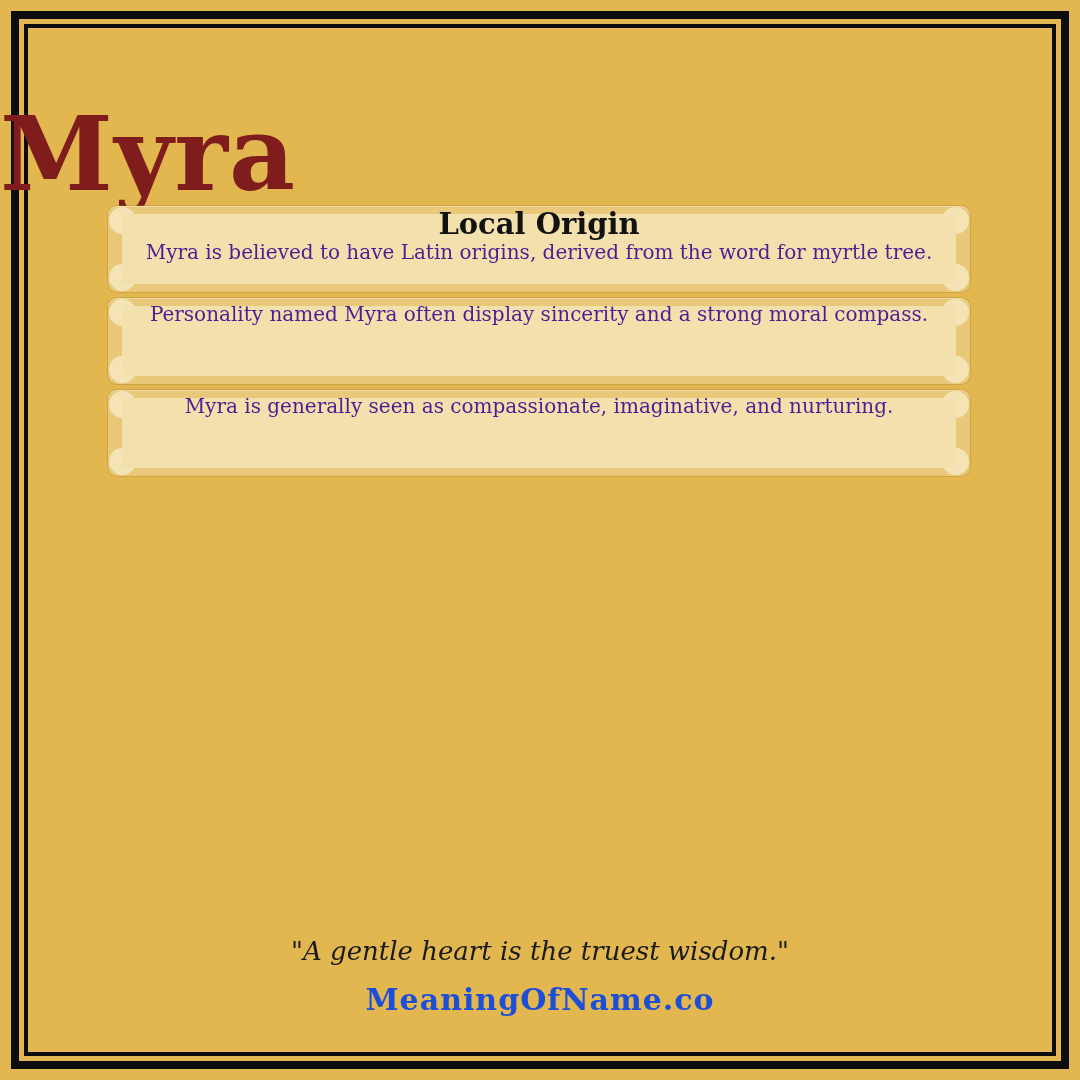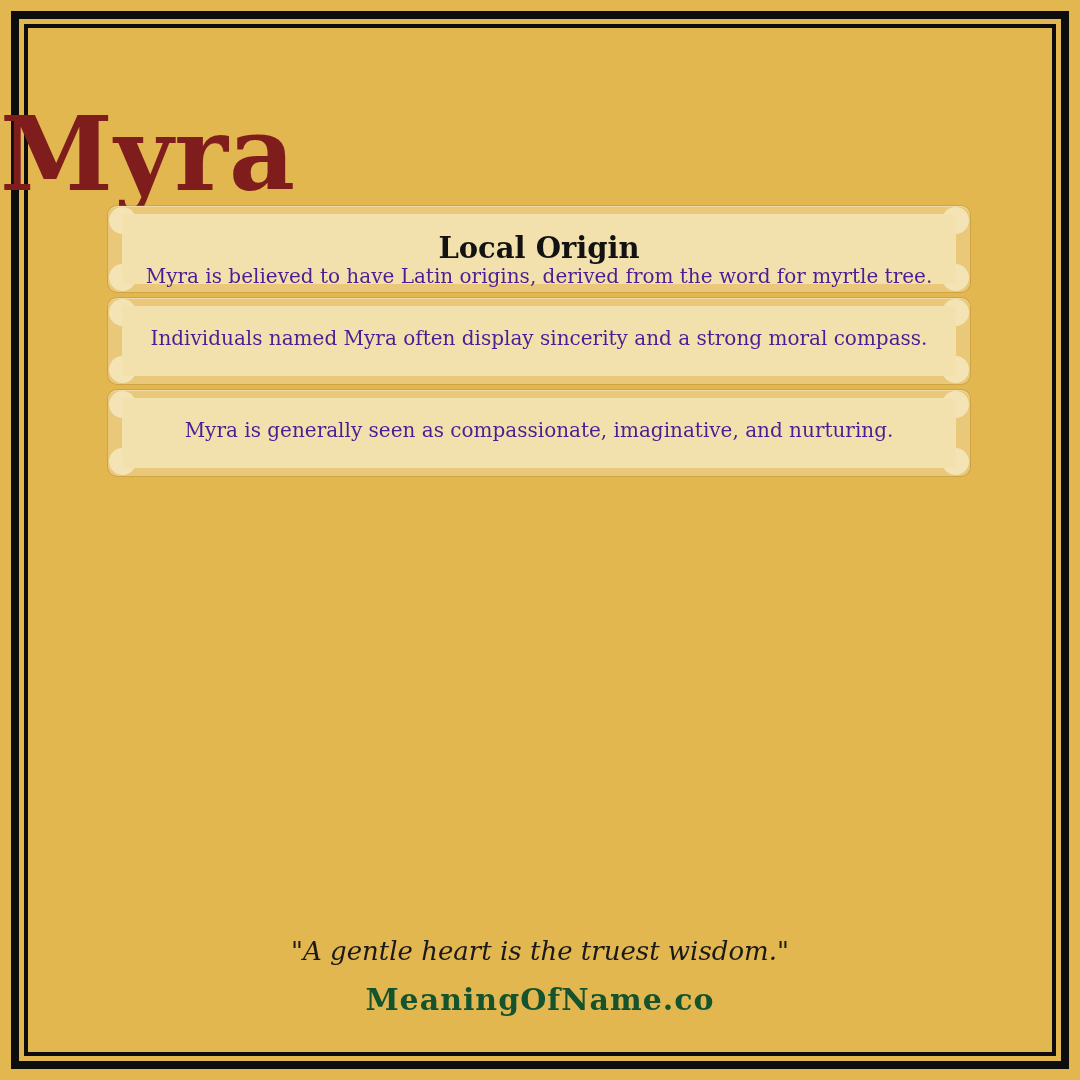--- a/index.html
+++ b/index.html
@@ -78,24 +78,23 @@
   .rivet.tr { top: 1px;  right: 1px; }
   .rivet.bl { bottom: 1px; left: 1px; }
   .rivet.br { bottom: 1px; right: 1px; }
   .panel-content {
     position: absolute;
     inset: 0;
     display: flex;
     flex-direction: column;
     align-items: center;
     justify-content: flex-start;
-    padding-top: 9px;
+    padding-top: 3px;
     text-align: center;
     z-index: 2;
-    margin-top: 18px;
   }
   .panel-heading {
     font-size: 29px;
     font-weight: bold;
     line-height: 1.05;
     color: #121212;
   }
   .panel-desc {
     font-size: 20px;
     line-height: 1.15;
@@ -114,21 +113,21 @@
   }
   .brand {
     position: absolute;
     top: 982px;
     left: 0;
     right: 0;
     text-align: center;
     font-size: 30px;
     font-weight: bold;
     letter-spacing: 1px;
-    color: #14532d;
+    color: #1d4ed8;
   }
 </style>
 </head>
 <body>
 
 <div class="frame-outer"></div>
 <div class="frame-inner"></div>
 
 <h1 class="title">Myra</h1>
 
@@ -148,21 +147,21 @@
 
 
 
   <div class="panel">
     <span class="rivet tl"></span>
     <span class="rivet tr"></span>
     <span class="rivet bl"></span>
     <span class="rivet br"></span>
     <div class="panel-inner"></div>
     <div class="panel-content">
-      <div class="panel-desc">Individuals named Myra often display sincerity and a strong moral compass.</div>
+      <div class="panel-desc">Personality named Myra often display sincerity and a strong moral compass.</div>
     </div>
   </div>
 
   <div class="panel">
     <span class="rivet tl"></span>
     <span class="rivet tr"></span>
     <span class="rivet bl"></span>
     <span class="rivet br"></span>
     <div class="panel-inner"></div>
     <div class="panel-content">

